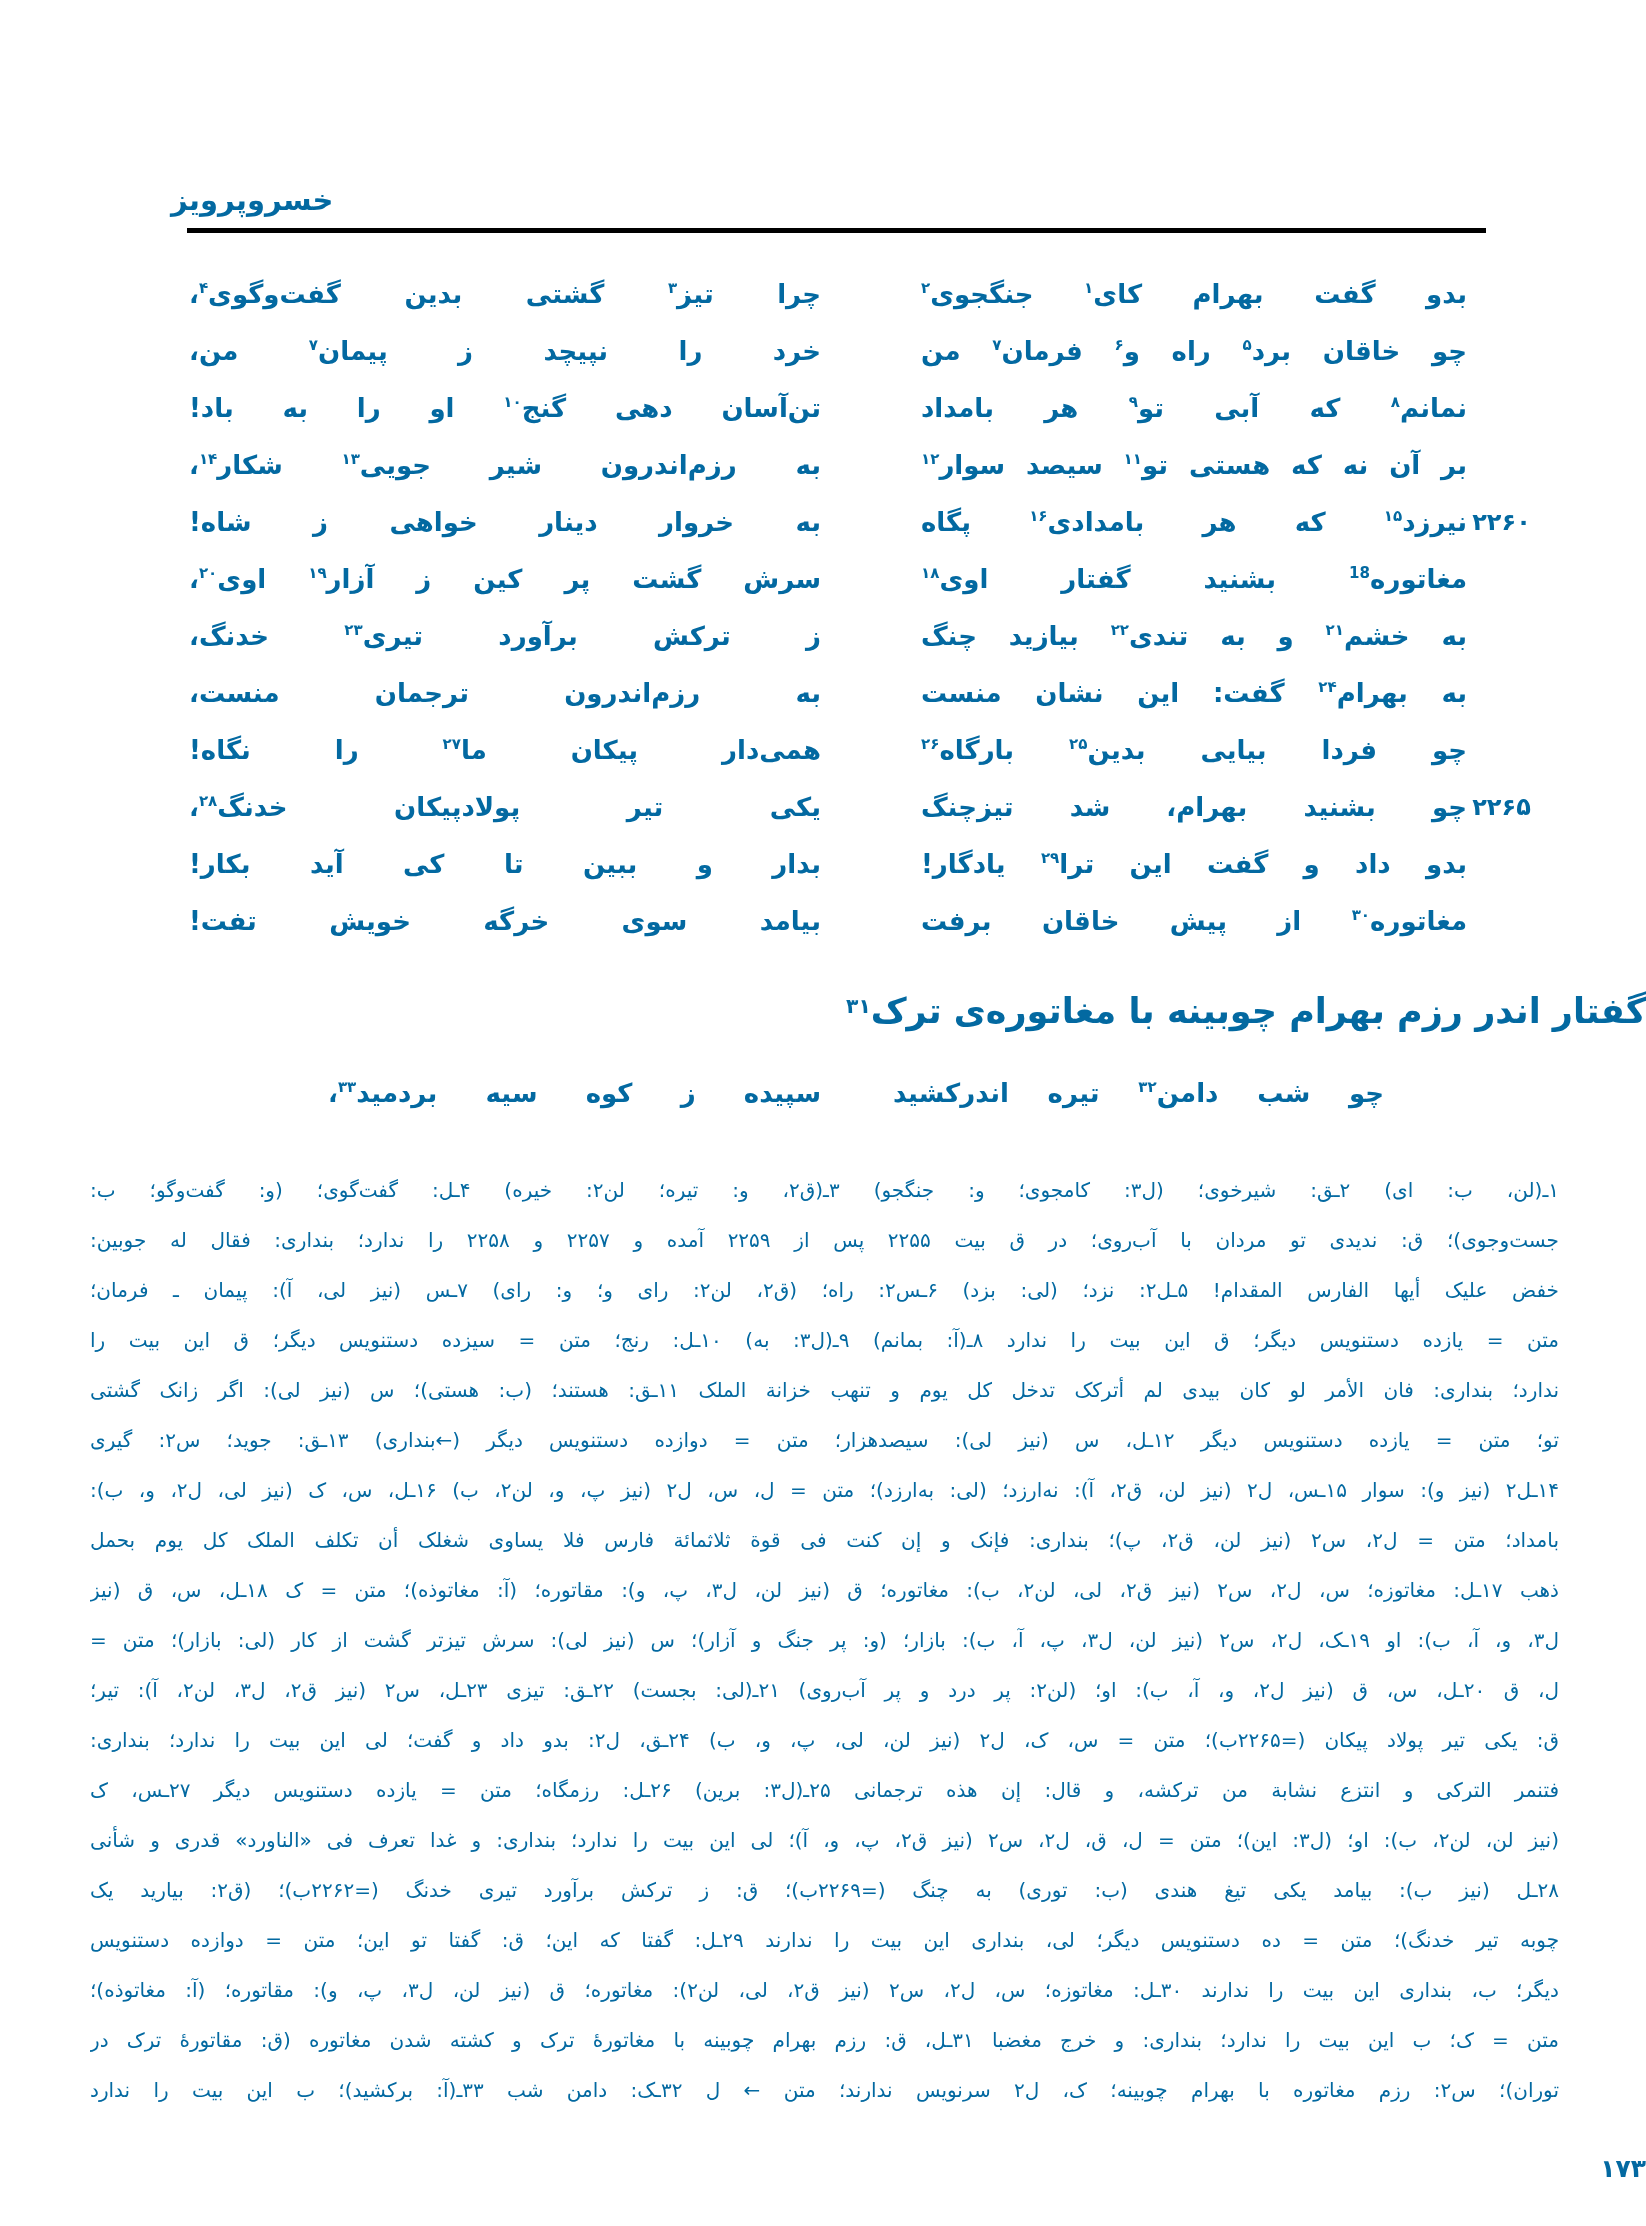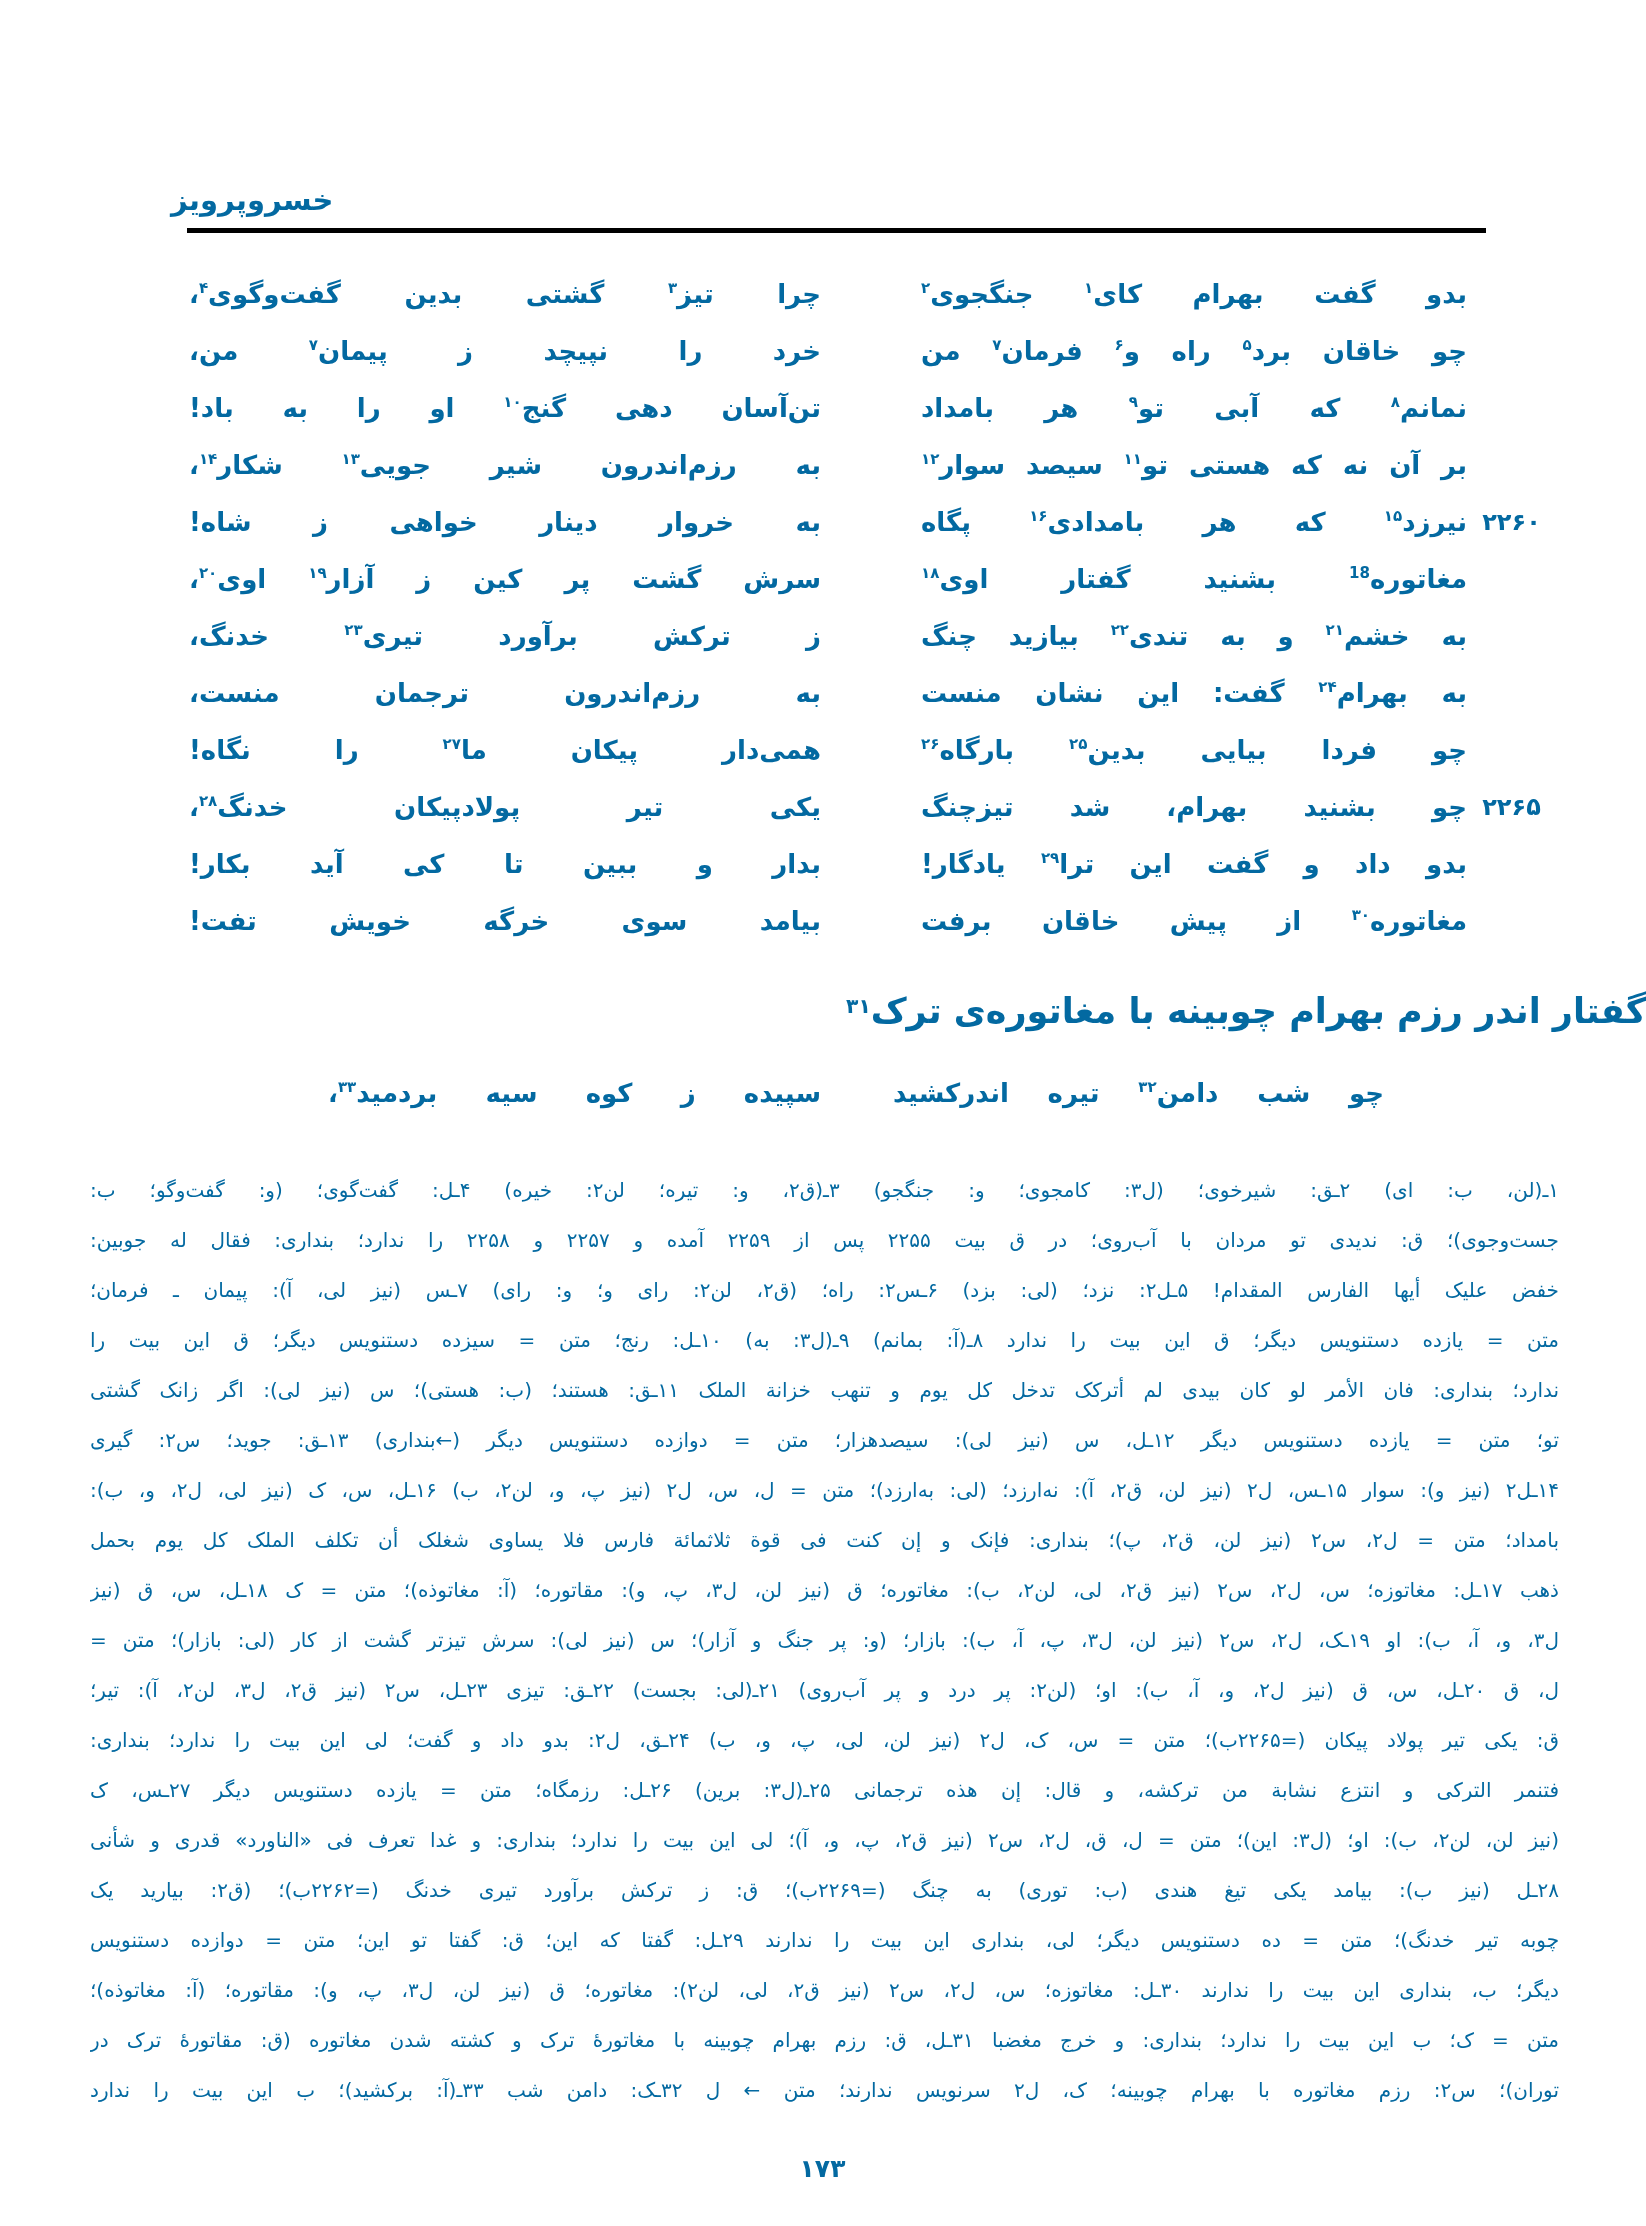--- a/index.html
+++ b/index.html
@@ -21,21 +21,21 @@
   .vrow{position:relative;height:57px}
   .hem{
     position:absolute;top:0;height:57px;line-height:57px;
     font-size:26px;font-weight:bold;
     text-align:justify;text-align-last:justify;
     overflow:hidden;white-space:nowrap;
   }
   .hem1{right:179px;width:546px}
   .hem2{right:825px;width:632px}
   .vnum{
-    position:absolute;top:0;right:92px;width:85px;height:57px;
+    position:absolute;top:0;right:102px;width:85px;height:57px;
     line-height:57px;font-size:24px;font-weight:bold;text-align:center;
   }
   sup{font-size:58%;line-height:0;vertical-align:10px;font-weight:bold}
   .section-heading{
     position:absolute;top:991px;left:89px;right:0;
     text-align:right;font-size:35px;font-weight:bold;
   }
   .couplet{position:absolute;top:1065px;left:0;right:0;height:57px}
   .couplet .hem{height:57px;line-height:57px}
   .c1{right:262px;width:491px}
@@ -44,21 +44,21 @@
     position:absolute;top:1165px;right:87px;width:1469px;
     font-size:20px;
   }
   .fline{
     height:50px;line-height:50px;
     text-align:justify;text-align-last:justify;
     overflow:hidden;white-space:nowrap;
   }
   .page-number{
     position:absolute;top:2154px;left:0;right:0;
-    text-align:center;font-size:25px;font-weight:bold;
+    text-align:right;font-size:25px;font-weight:bold;
   }
 </style>
 </head>
 <body>
 
 <div class="page">
 
   <div class="header-title">خسروپرویز</div>
   <div class="header-rule"></div>
 

